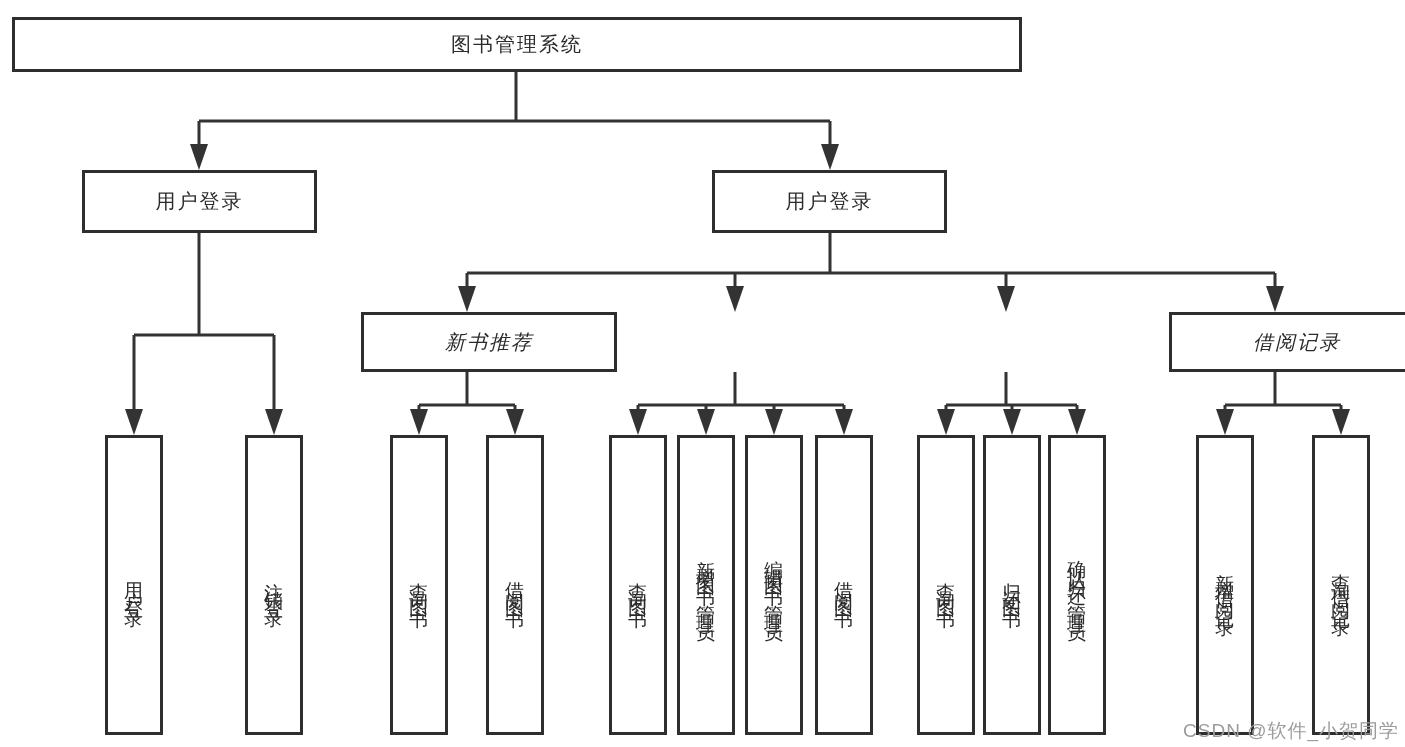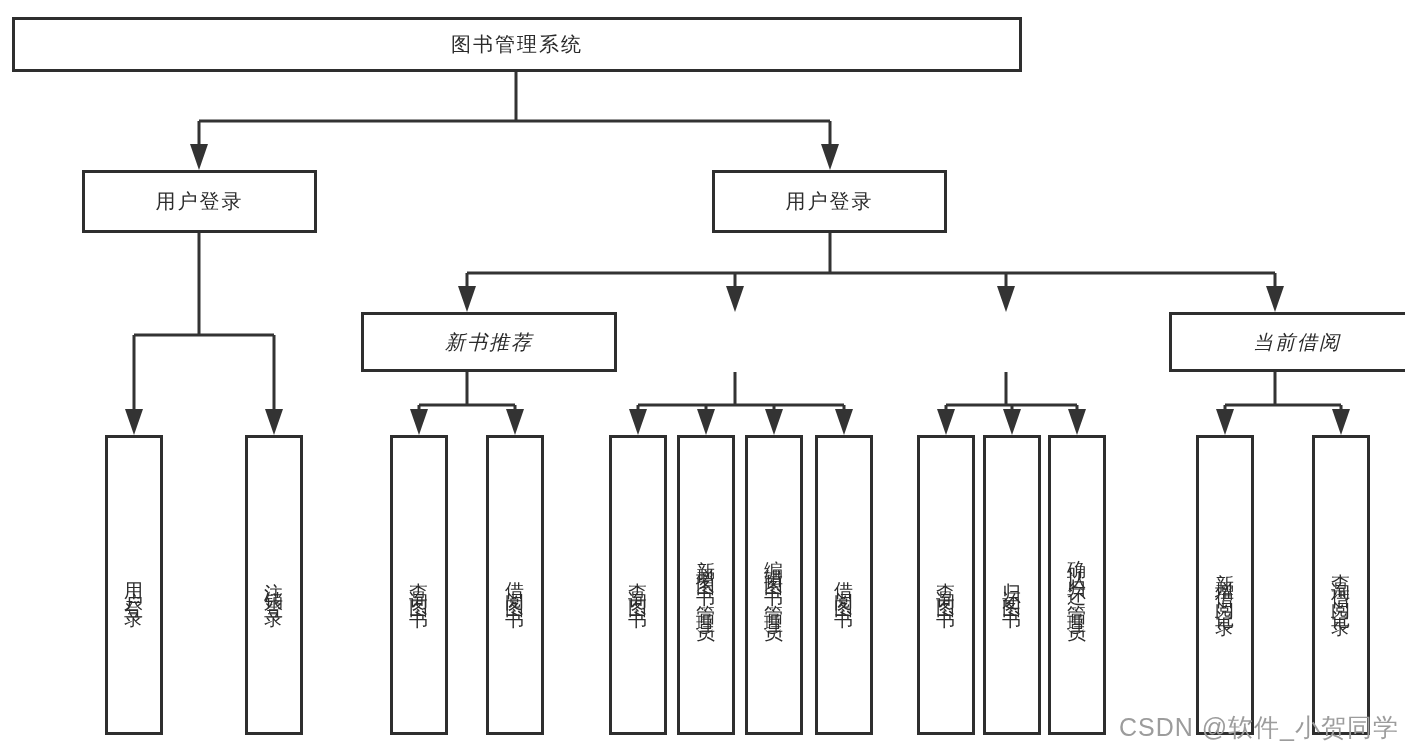--- a/index.html
+++ b/index.html
@@ -68,21 +68,21 @@
     text-orientation: mixed;
     font-size: 19px;
     letter-spacing: 9px;
     line-height: 1;
     white-space: nowrap;
   }
   .watermark {
     position: absolute;
     right: 6px;
     bottom: 3px;
-    font-size: 25px;
+    font-size: 19px;
     color: #9c9c9c;
     letter-spacing: 1px;
   }
 </style>
 </head>
 <body>
 
 <div class="canvas">
 
   <svg class="connectors" viewBox="0 0 1405 747">
@@ -136,21 +136,21 @@
     <span>用户登录</span>
   </div>
   <div class="node branch-box branch-book">
     <span>用户登录</span>
   </div>
 
   <div class="node group-box" style="left:361px">
     <span>新书推荐</span>
   </div>
   <div class="node group-box" style="left:1169px">
-    <span>当前借阅</span>
+    <span>借阅记录</span>
   </div>
 
   <div class="leaf" style="left:105px">
     <span class="vtext">用户登录</span>
   </div>
   <div class="leaf" style="left:245px">
     <span class="vtext">注销登录</span>
   </div>
 
   <div class="leaf" style="left:390px">

